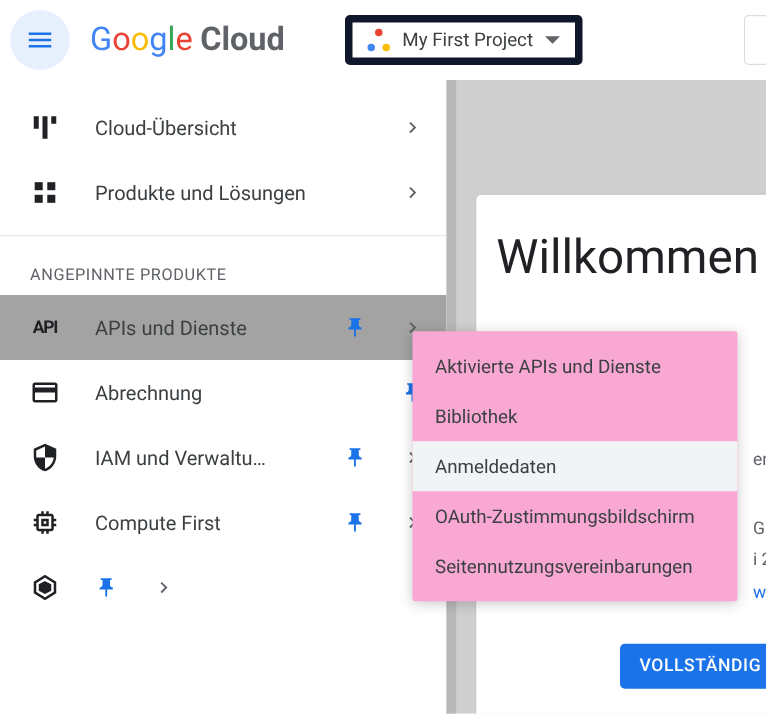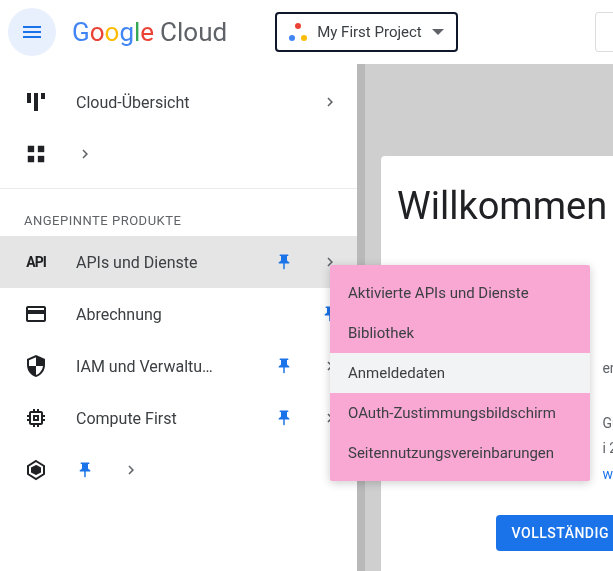--- a/index.html
+++ b/index.html
@@ -3,22 +3,22 @@
 <meta charset="utf-8">
 <style>
 * { margin: 0; padding: 0; box-sizing: border-box; font-family: 'Google Sans', Roboto, Arial, sans-serif; }
 body { width: 613px; height: 571px; overflow: hidden; background: #fff; position: relative; }
 
 .header { height: 64px; display: flex; align-items: center; padding: 0 8px; gap: 8px; border-bottom: 1px solid transparent; }
 .menu-btn { width: 48px; height: 48px; border-radius: 50%; background: #e8f0fe; display: flex; align-items: center; justify-content: center; cursor: pointer; }
 .menu-btn svg { width: 24px; height: 24px; fill: #1a73e8; }
 .logo { display: flex; align-items: center; gap: 4px; font-size: 26px; margin-left: 8px; }
 .logo .g { color: #4285f4; } .logo .o1 { color: #ea4335; } .logo .o2 { color: #fbbc04; } .logo .g2 { color: #4285f4; } .logo .l { color: #34a853; } .logo .e { color: #ea4335; }
-.logo .cloud { color: #5f6368; font-weight: 400; margin-left: 2px; }
-.project-picker { margin-left: 40px; height: 40px; border: 2px solid #0f172a; border-radius: 4px; display: flex; align-items: center; padding: 0 12px; gap: 10px; cursor: pointer; }
+.logo .cloud { color: #5f6368; font-weight: 700; margin-left: 2px; }
+.project-picker { margin-left: 40px; height: 40px; border: 6px solid #0f172a; border-radius: 4px; display: flex; align-items: center; padding: 0 12px; gap: 10px; cursor: pointer; }
 .project-picker .dots { position: relative; width: 18px; height: 18px; }
 .project-picker .dots span { position: absolute; width: 6px; height: 6px; border-radius: 50%; }
 .project-picker .dots .d1 { background: #ea4335; top: 0; left: 6px; }
 .project-picker .dots .d2 { background: #4285f4; bottom: 0; left: 0; }
 .project-picker .dots .d3 { background: #fbbc04; bottom: 0; right: 0; }
 .project-picker .name { color: #3c4043; font-size: 15px; }
 .project-picker .caret { width: 0; height: 0; border-left: 6px solid transparent; border-right: 6px solid transparent; border-top: 6px solid #5f6368; }
 .right-btn { position: absolute; right: 0; top: 12px; width: 18px; height: 40px; border: 1px solid #dadce0; border-right: none; border-radius: 4px 0 0 4px; }
 
 .main-area { position: absolute; left: 357px; top: 64px; right: 0; bottom: 0; background: #cfcfcf; }
@@ -28,21 +28,21 @@
 .welcome-meta { position: absolute; right: 8px; top: 200px; color: #5f6368; font-size: 14px; text-align: left; line-height: 1.8; white-space: nowrap; }
 .welcome-meta a { color: #1a73e8; text-decoration: none; }
 .primary-btn { position: absolute; right: 8px; bottom: 40px; background: #1a73e8; color: #fff; padding: 10px 16px; border-radius: 4px; font-size: 14px; font-weight: 500; letter-spacing: 0.5px; white-space: nowrap; }
 
 .sidebar { position: absolute; left: 0; top: 64px; width: 357px; background: #fff; height: calc(100% - 64px); }
 .side-item { height: 52px; display: flex; align-items: center; padding: 0 18px 0 24px; gap: 28px; cursor: pointer; position: relative; }
 .side-item .icon { width: 24px; height: 24px; display: flex; align-items: center; justify-content: center; color: #202124; }
 .side-item .label { flex: 1; font-size: 16px; color: #3c4043; white-space: nowrap; overflow: hidden; text-overflow: ellipsis; }
 .side-item .pin { width: 18px; height: 18px; color: #1a73e8; }
 .side-item .chev { width: 18px; height: 18px; color: #5f6368; }
-.side-item.hovered { background: #e5e5e5; }
+.side-item.hovered { background: #a3a3a3; }
 .side-divider { height: 1px; background: #e8eaed; margin: 8px 0; }
 .side-header { padding: 16px 24px 8px; font-size: 13px; color: #5f6368; letter-spacing: 0.5px; }
 
 .submenu { position: absolute; left: 330px; top: 265px; width: 260px; background: #f9a8d4; box-shadow: 0 2px 10px rgba(0,0,0,0.2); border-radius: 2px; padding: 8px 0; z-index: 10; }
 .submenu-item { height: 40px; display: flex; align-items: center; padding: 0 18px; font-size: 15px; color: #3c4043; cursor: pointer; }
 .submenu-item.hovered { background: #f1f3f4; }
 
 svg { display: block; }
 </style>
 </head>
@@ -100,20 +100,21 @@
   </div>
   <div class="side-item">
     <span class="icon">
         <svg viewBox="0 0 24 24" width="22" height="22" fill="#202124">
           <rect x="3" y="3" width="7" height="7"></rect>
           <rect x="14" y="3" width="7" height="7"></rect>
           <rect x="3" y="14" width="7" height="7"></rect>
           <rect x="14" y="14" width="7" height="7"></rect>
         </svg>
       </span>
+    <span class="label">Produkte und Lösungen</span>
     <svg class="chev" viewBox="0 0 24 24" fill="#5f6368">
         <path d="M8.59 16.59L13.17 12 8.59 7.41 10 6l6 6-6 6z"></path>
       </svg>
   </div>
   <div class="side-divider"></div>
   <div class="side-header">ANGEPINNTE PRODUKTE</div>
 
   <div class="side-item hovered">
     <span class="icon" style="font-weight:700;font-size:14px;letter-spacing:-1px">API</span>
     <span class="label">APIs und Dienste</span>

